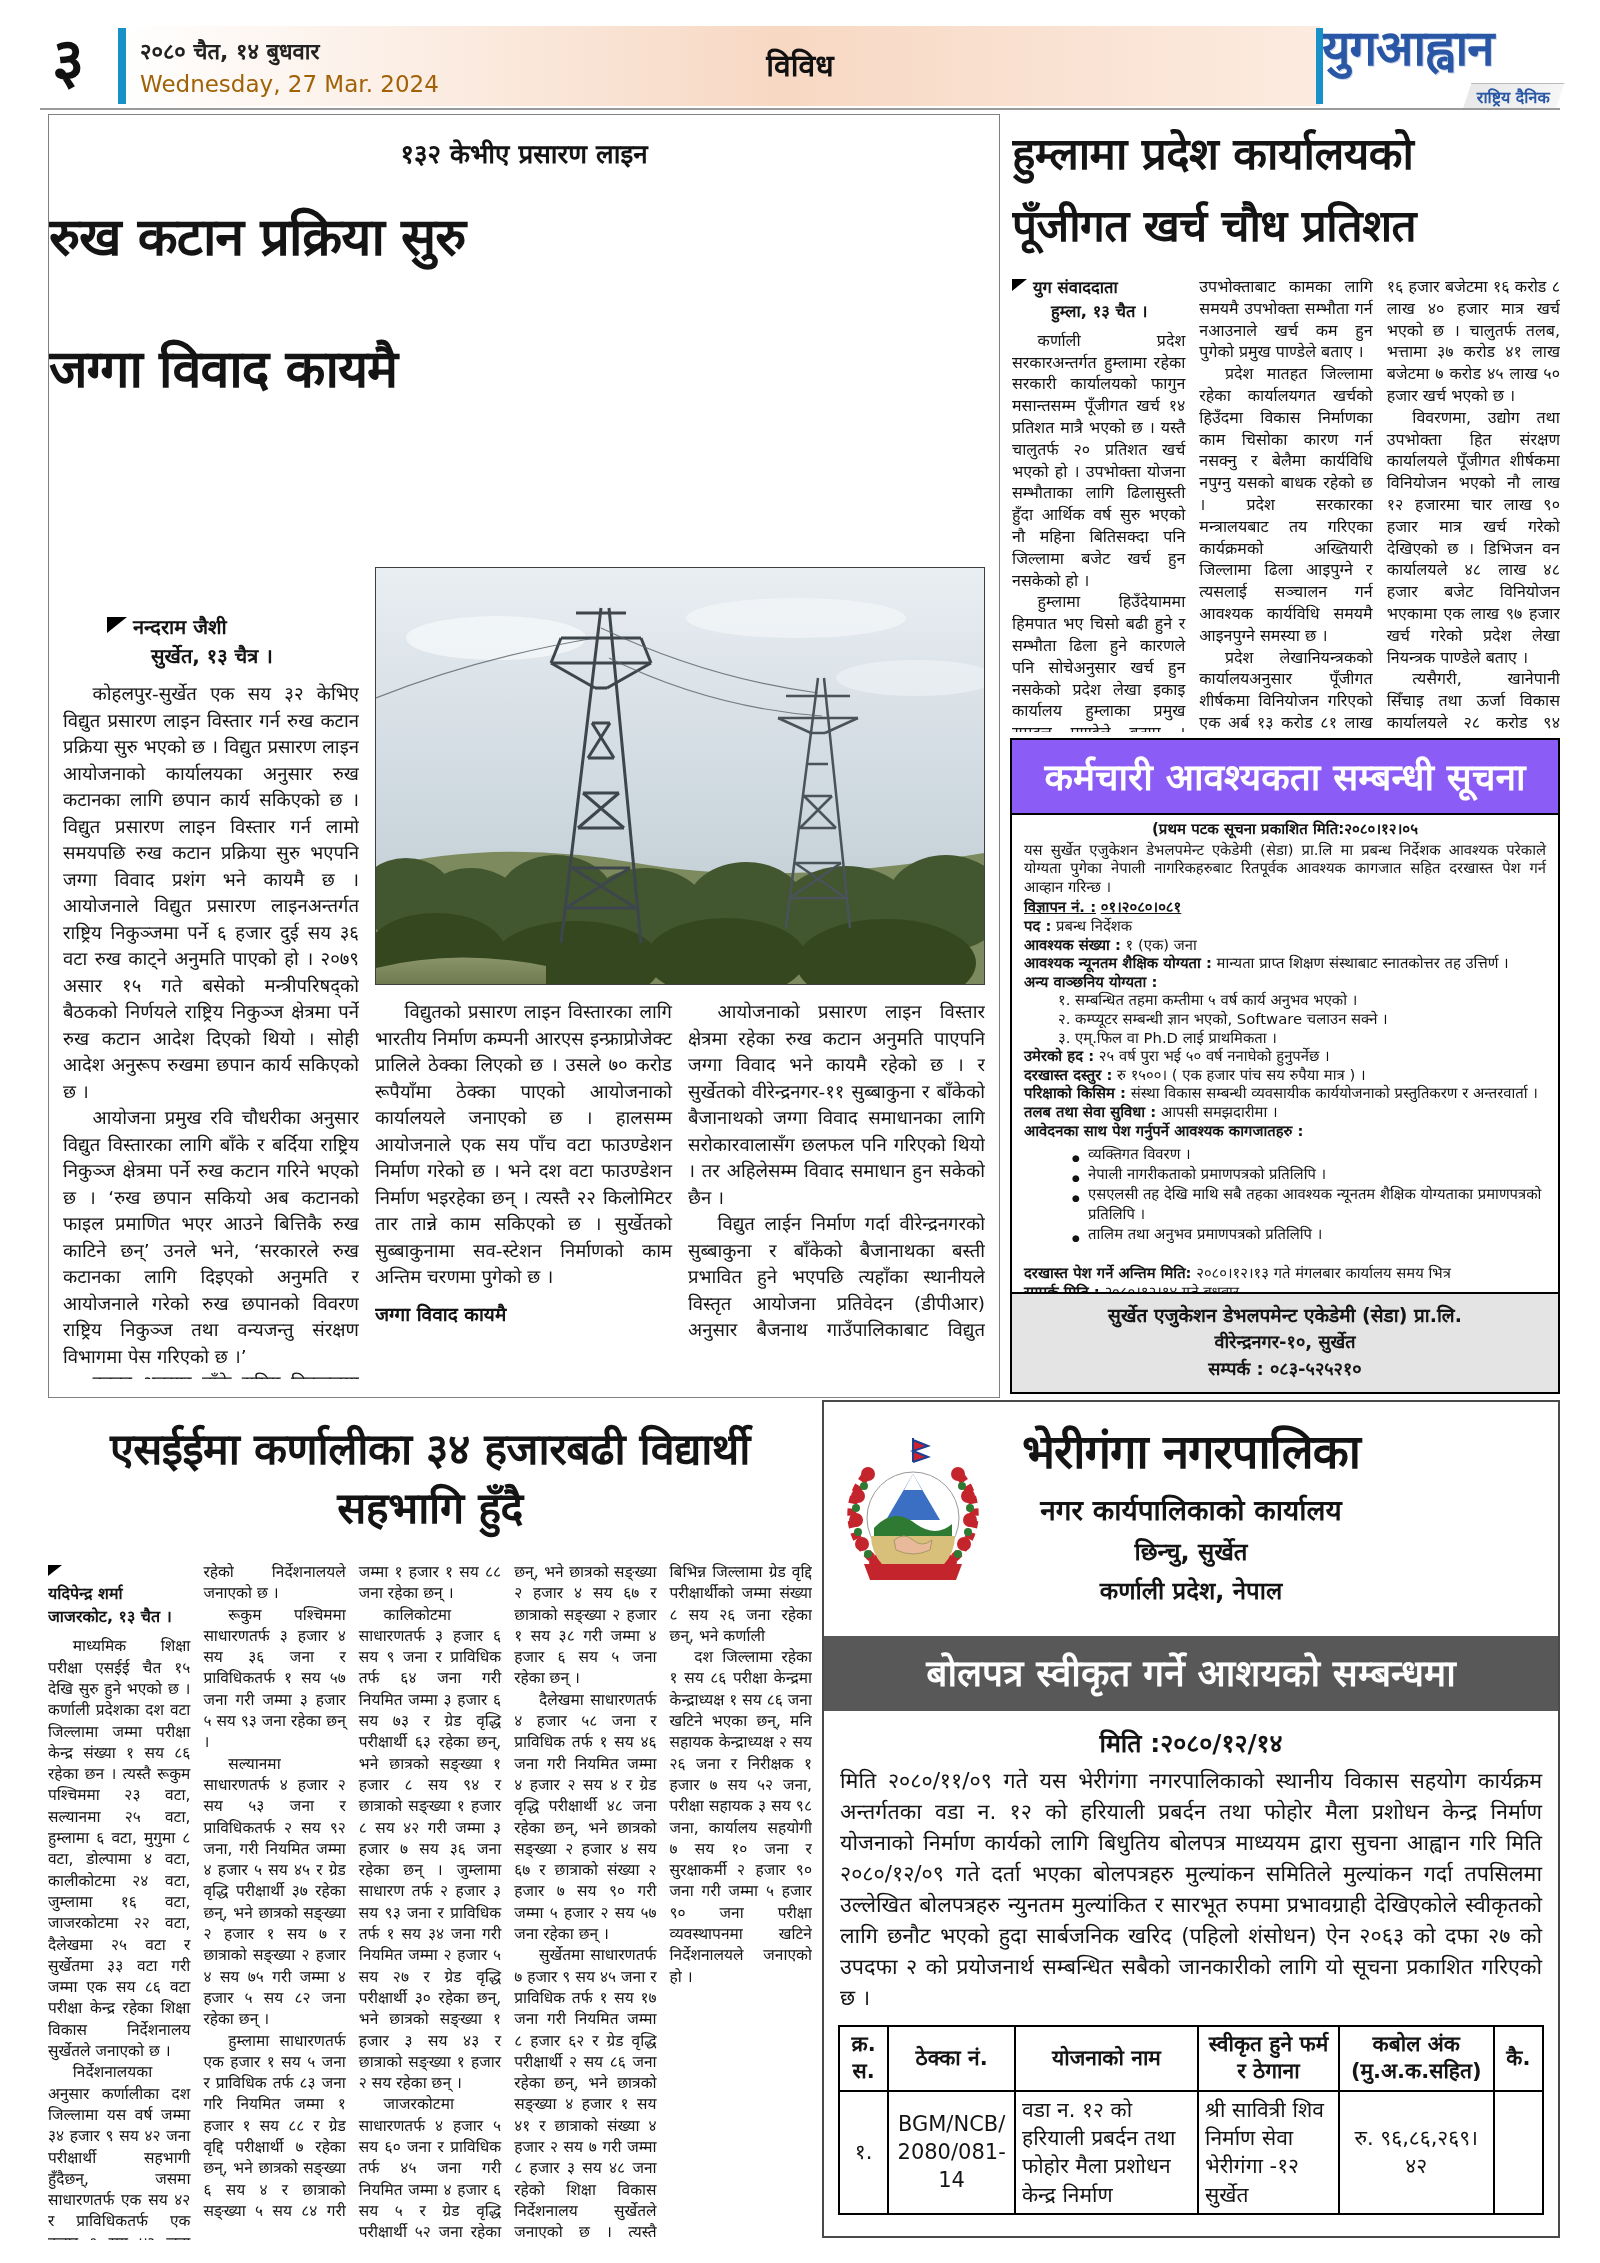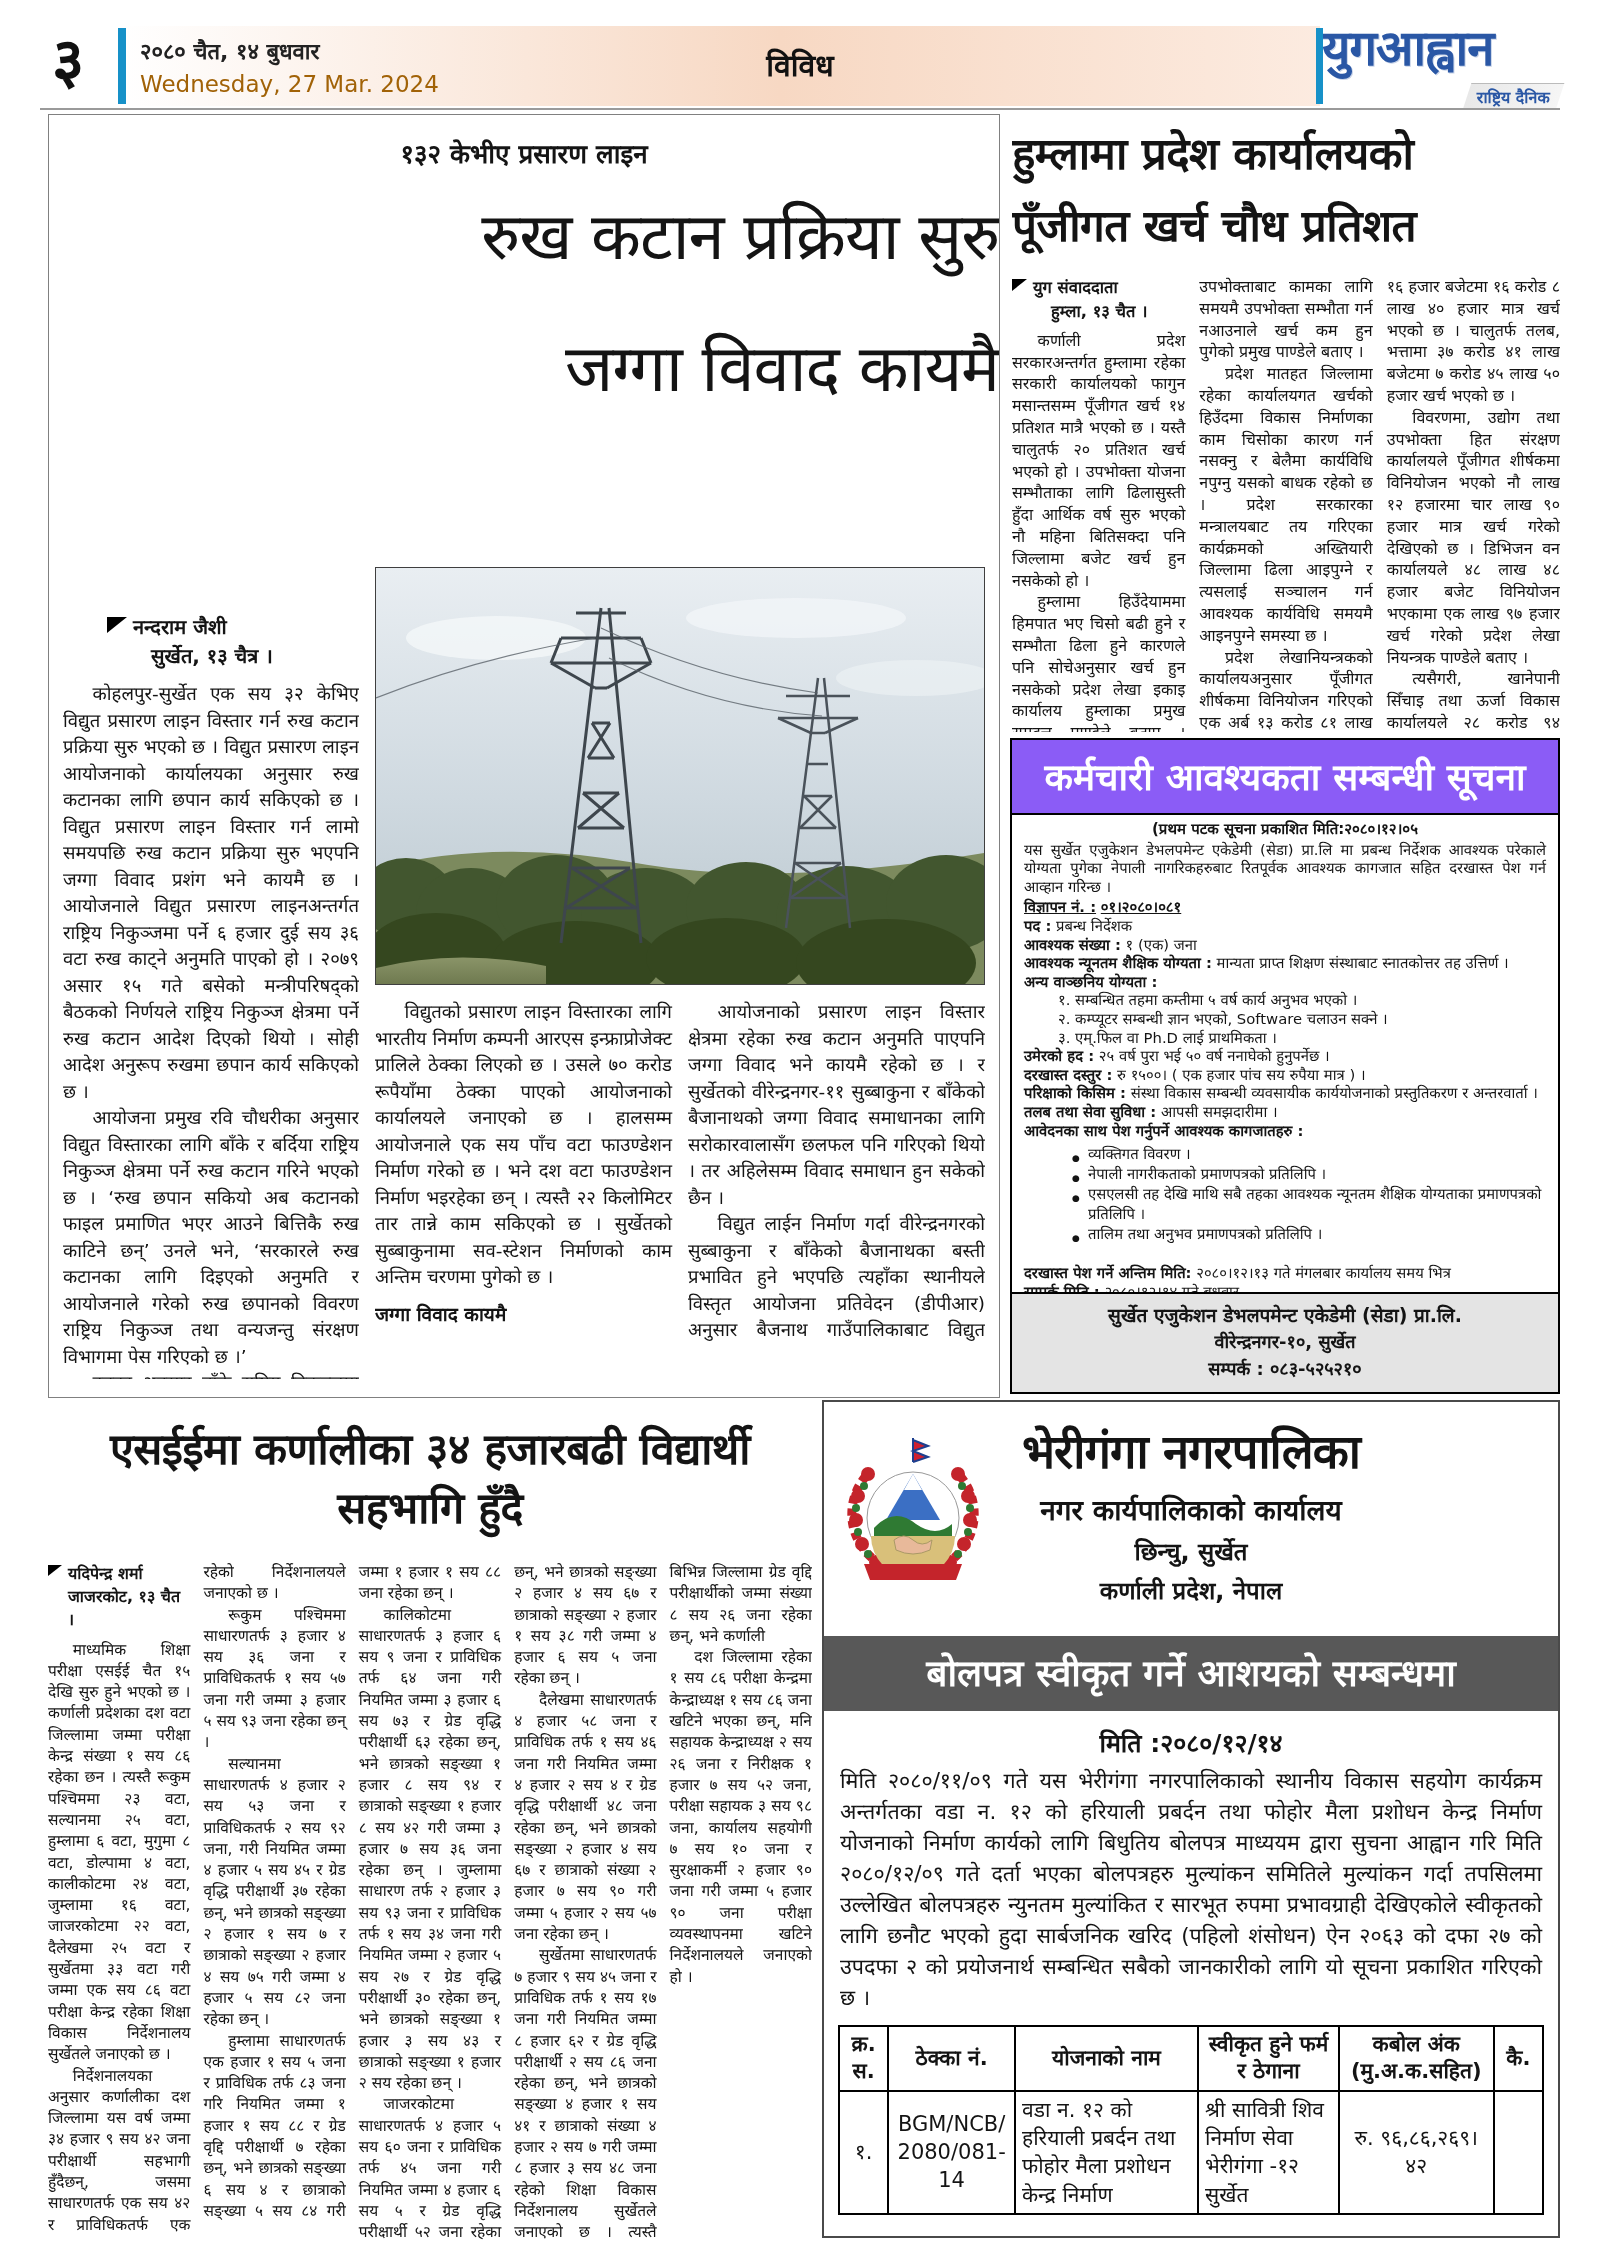--- a/index.html
+++ b/index.html
@@ -26,21 +26,21 @@
   
   .byline{display:flex;align-items:flex-start;gap:6px;font-weight:bold;}
   .tri{width:0;height:0;border-top:16px solid #000;border-right:20px solid transparent;margin-top:4px;flex:0 0 auto;}
   .byl-txt{line-height:1.45;}
   p.body{margin:0;text-align:justify;text-indent:1.6em;}
   .subhead{font-weight:bold;margin:10px 0 2px 0;}
   
   .main-art{position:absolute;left:48px;top:114px;width:952px;height:1284px;border:1px solid #808080;
             box-sizing:border-box;overflow:hidden;}
   .kicker{margin-top:20px;text-align:center;font-size:26px;font-weight:bold;}
-  .main-hl{text-align:right;font-weight:normal;font-size:65px;line-height:132px;letter-spacing:-1px;}
+  .main-hl{text-align:left;font-weight:bold;font-size:52px;line-height:132px;letter-spacing:-1px;}
   .main-cols{position:absolute;left:14px;top:452px;width:922px;height:812px;display:flex;gap:16px;}
   .mcol1{width:296px;height:100%;overflow:hidden;font-size:18.5px;line-height:26.5px;}
   .mcol1 .byline{margin:46px 0 10px 44px;font-size:20px;}
   .mright{width:610px;height:100%;}
   .photo-frame{width:610px;height:418px;border:1px solid #3f3f3f;box-sizing:border-box;}
   .two-col{margin-top:14px;height:368px;columns:2;column-gap:16px;column-fill:auto;overflow:hidden;
            font-size:18.5px;line-height:26.5px;}
   .two-col .subhead{font-size:19px;}
   
   .humla{position:absolute;left:1012px;top:118px;width:548px;height:614px;overflow:hidden;}
@@ -66,21 +66,21 @@
   .nbullets div::before{content:"●";position:absolute;left:0;font-size:9px;top:4px;}
   .notice-foot{position:absolute;left:0;right:0;bottom:0;background:#e4e4e4;border-top:2px solid #000;
                text-align:center;padding:8px 0 10px 0;}
   .nf-org{font-size:19px;font-weight:bold;}
   .nf-sub{font-size:18px;font-weight:bold;line-height:1.5;}
   
   .see{position:absolute;left:48px;top:1406px;width:764px;height:834px;overflow:hidden;}
   .see-hl{text-align:center;font-size:43px;font-weight:bold;letter-spacing:-0.5px;margin:12px 0 26px 0;}
   .five-col{height:700px;columns:5;column-gap:13px;column-fill:auto;overflow:hidden;
             font-size:15.5px;line-height:21.3px;}
-  .five-col .byline{font-size:16px;margin-bottom:8px;}
+  .five-col .byline{font-size:16px;margin-bottom:8px;flex-direction:column;}
   .five-col .tri{border-top-width:11px;border-right-width:14px;margin-top:3px;}
   
   .ad{position:absolute;left:822px;top:1400px;width:738px;height:838px;border:2px solid #4a4a4a;
       box-sizing:border-box;overflow:hidden;}
   .ad-head{position:relative;height:208px;}
   .ad-logo{position:absolute;left:20px;top:18px;width:138px;height:150px;}
   .ad-org{text-align:center;font-size:47px;font-weight:bold;margin-top:16px;letter-spacing:-1px;}
   .ad-office{text-align:center;font-size:28px;font-weight:bold;margin-top:8px;}
   .ad-sub{text-align:center;font-size:24px;font-weight:bold;margin-top:6px;}
   .ad-banner{background:#585858;color:#fff;text-align:center;font-size:37px;font-weight:bold;

